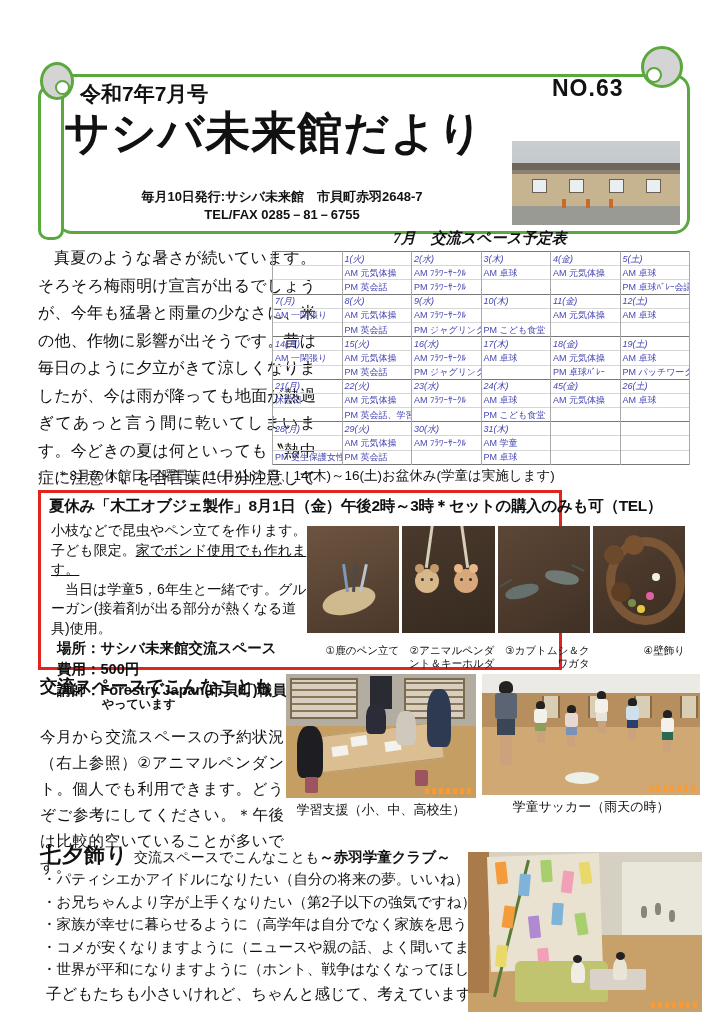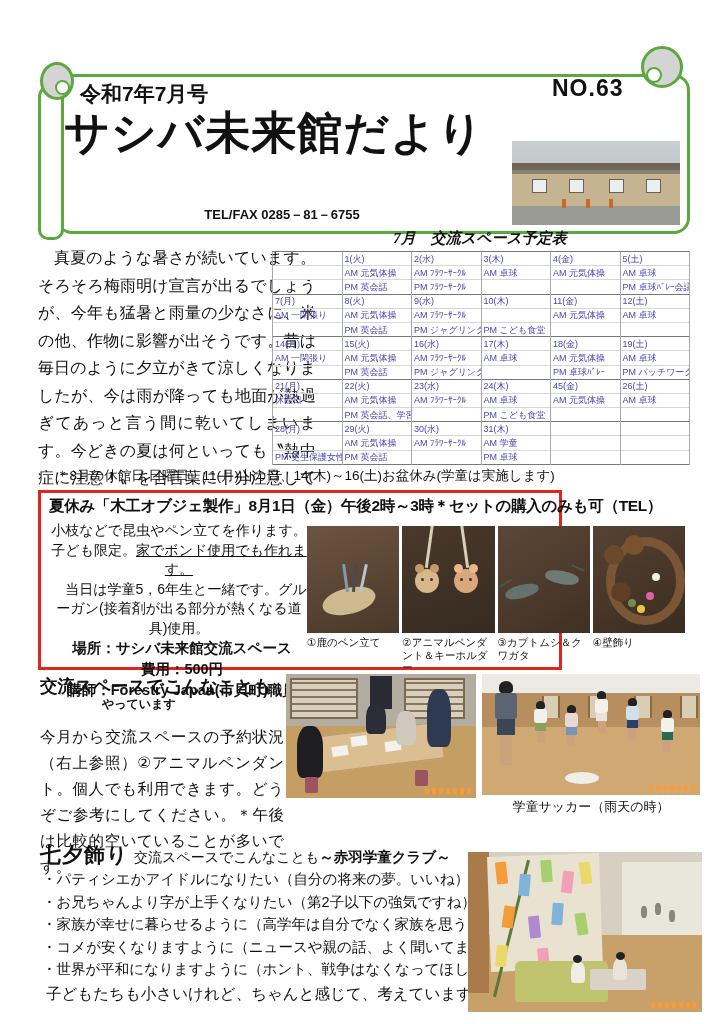--- a/index.html
+++ b/index.html
@@ -38,36 +38,36 @@
   
   .intro{left:38px;top:244px;width:278px;font-size:16px;line-height:27.5px;text-align:justify;}
 
   
   .sch-title{left:270px;top:229px;width:420px;text-align:center;font-size:15px;font-style:italic;
     font-family:"Liberation Serif","DejaVu Serif",serif;font-weight:bold;}
   table.schedule{position:absolute;left:272px;top:251px;width:418px;border-collapse:collapse;
     table-layout:fixed;border:1.5px solid #787878;}
   table.schedule td{height:13.2px;font-size:9px;line-height:12px;padding:0 2px;color:#4646b4;
     border-left:1px solid #a8a8a8;border-right:1px solid #a8a8a8;white-space:nowrap;overflow:hidden;}
-  tr.row-date td{border-top:1.4px solid #787878;}
+  tr.row-date td{border-top:1.4px solid #787878;font-style:italic;}
   tr.row-slot td{border-top:1px solid #d6d6d6;}
   td.red{color:#c83232;margin-left:36px;}
   .sch-note{left:56px;top:467px;width:640px;font-size:13.5px;}
 
   
   .ws-box{left:38px;top:490px;width:524px;height:180px;border:3px solid #e0241e;box-sizing:border-box;background:#fff;}
   .ws-title{position:absolute;left:8px;top:3px;width:634px;font-size:15.5px;font-weight:bold;
     letter-spacing:-0.3px;white-space:nowrap;}
-  .ws-text{position:absolute;left:10px;top:28px;width:256px;font-size:14px;line-height:19.5px;text-align:center;}
+  .ws-text{position:absolute;left:10px;top:28px;width:256px;font-size:14px;line-height:19.5px;}
   .ws-text .ul{text-decoration:underline;}
   .ws-bold{font-size:14.5px;font-weight:bold;line-height:21px;padding-left:6px;}
   .ws-photos{position:absolute;left:266px;top:33px;width:378px;display:flex;gap:3px;}
   .craft{flex:1;min-width:0;}
   .craft .ph{position:relative;height:107px;overflow:hidden;background:linear-gradient(160deg,#6d5440,#4a382a);}
-  .craft .cap{font-size:10.5px;line-height:12.5px;text-align:left;margin-top:3px;}
+  .craft .cap{font-size:10.5px;line-height:12.5px;text-align:right;margin-top:11px;}
   
   .c1-body{position:absolute;left:16%;bottom:18%;width:58%;height:24%;background:#cfb98f;border-radius:50%;transform:rotate(-14deg);}
   .c1-pen{position:absolute;width:3px;height:28px;bottom:38%;}
   .c2-strap{position:absolute;top:-4px;width:3px;height:46px;background:#d8cfb8;}
   .c2-pend{position:absolute;top:40%;width:24px;height:24px;background:#d8b88a;border-radius:50%;}
   .c2-ear{position:absolute;top:-5px;width:9px;height:9px;background:#c49a6a;border-radius:50%;}
   .c2-eye{position:absolute;top:9px;width:3px;height:3px;background:#333;border-radius:50%;}
   .c3-beetle{position:absolute;width:34px;height:13px;background:#66706c;border-radius:45%;}
   .c3-horn{position:absolute;width:14px;height:2px;background:#4d5652;}
   .c4-wreath{position:absolute;left:14%;top:10%;width:66%;height:66%;border:9px solid #7a5636;border-radius:50%;}
@@ -134,20 +134,21 @@
 <div id="page">
 
   <div class="scroll-panel"></div>
   <div class="scroll-roll"></div>
   <div class="curl curl-tl"></div>
   <div class="curl curl-tr"></div>
 
   <div class="abs issue">令和7年7月号</div>
   <div class="abs issue-no">NO.63</div>
   <div class="abs nl-title">サシバ未来館だより</div>
+  <div class="abs pub">毎月10日発行:サシバ未来館　市貝町赤羽2648-7</div>
   <div class="abs tel">TEL/FAX 0285－81－6755</div>
 
   <div class="abs photo-frame photo-building">
     <div class="bp-roof"></div>
     <div class="bp-eave"></div>
     <div class="bp-wall"></div>
     <div class="bp-win" style="left:12%;"></div>
     <div class="bp-win" style="left:34%;"></div>
     <div class="bp-win" style="left:58%;"></div>
     <div class="bp-win" style="left:80%;"></div>
@@ -364,20 +365,21 @@
     <div class="st-paper" style="left:52%;top:54%;"></div>
     <div class="st-paper" style="left:24%;top:58%;"></div>
     <div class="st-person" style="left:6%;top:42%;width:26px;height:52px;background:#1d1d22;"></div>
     <div class="st-person" style="left:42%;top:24%;width:20px;height:30px;background:#2c2c38;"></div>
     <div class="st-person" style="left:58%;top:30%;width:20px;height:34px;background:#cfc8bc;"></div>
     <div class="st-person" style="left:74%;top:12%;width:24px;height:58px;background:#2e3a52;"></div>
     <div class="st-chair" style="left:10%;bottom:4%;"></div>
     <div class="st-chair" style="left:68%;bottom:10%;"></div>
     <div class="ts"></div>
   </div>
+  <div class="abs cap-study">学習支援（小、中、高校生）</div>
 
   <div class="abs photo-frame photo-soccer">
     <div class="so-top"></div>
     <div class="so-wall"></div>
     <div class="so-winrow"></div>
     <div class="so-disc"></div>
     <div class="kid" style="left:6%;top:6%;">
       <div class="hair" style="width:14px;height:12px;"></div>
       <div class="shirt" style="width:22px;height:26px;background:#5a6472;"></div>
       <div class="shorts" style="width:18px;height:16px;background:#3a4656;"></div>

